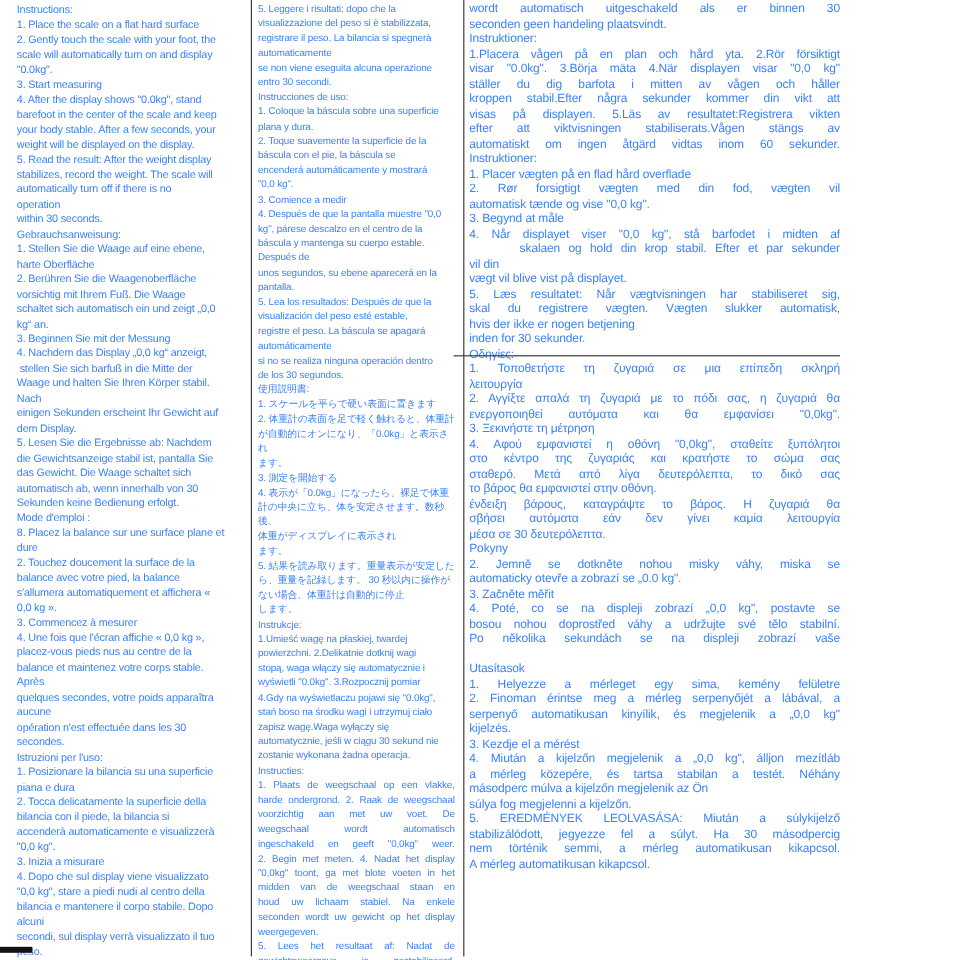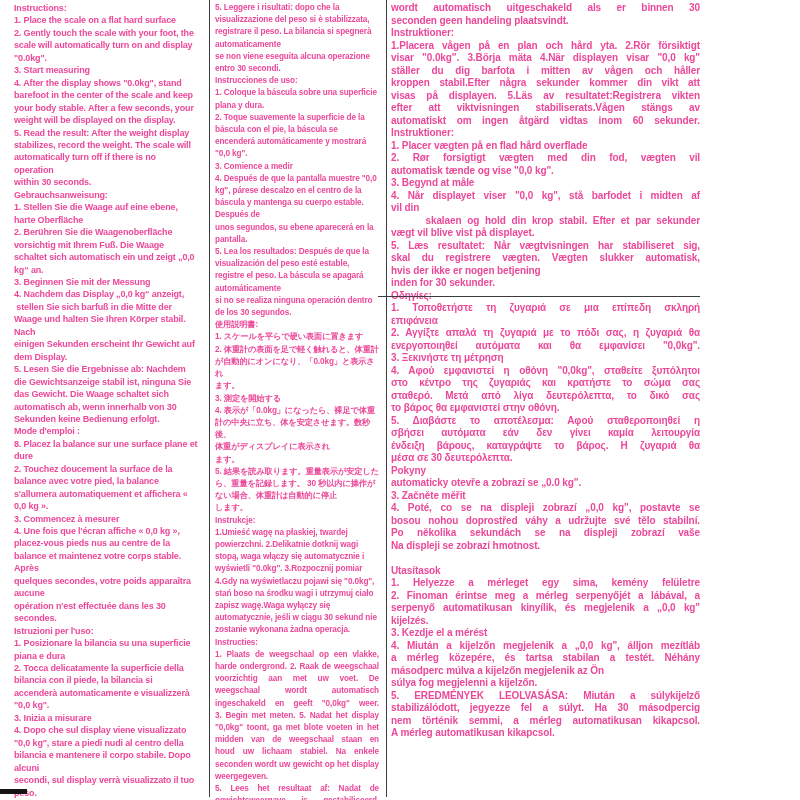--- a/index.html
+++ b/index.html
@@ -1,17 +1,17 @@
 <!DOCTYPE html>
 <html><head>
 <meta charset="utf-8">
 <style>
   html,body{margin:0;padding:0;background:#ffffff;}
   .page{position:relative;width:800px;height:800px;background:#ffffff;overflow:hidden;
-        font-family:"Liberation Sans","DejaVu Sans",sans-serif;color:#ec4899;font-weight:bold;}
+        font-family:"Liberation Sans","DejaVu Sans",sans-serif;color:#3b82f6;font-weight:normal;}
   .col{position:absolute;top:2px;}
   .col0{left:14px;width:195px;font-size:9px;line-height:12.45px;letter-spacing:-0.15px;}
   .col1{left:215px;width:164px;font-size:8.2px;line-height:12.2px;letter-spacing:-0.1px;}
   .col2{left:391px;width:309px;font-size:10px;line-height:12.5px;letter-spacing:-0.1px;}
   .line{white-space:pre-wrap;min-height:1em;}
   .line.j{text-align:justify;text-align-last:justify;}
   .vline{position:absolute;top:0;width:1px;height:797px;background:#3c3c3c;}
   .hline{position:absolute;height:1px;background:#3c3c3c;}
   .corner-mark{position:absolute;left:0;top:789px;width:27px;height:5px;background:#141414;}
 </style>
@@ -43,21 +43,21 @@
       <div class="line">schaltet sich automatisch ein und zeigt „0,0</div>
       <div class="line">kg“ an.</div>
       <div class="line">3. Beginnen Sie mit der Messung</div>
       <div class="line">4. Nachdem das Display „0,0 kg“ anzeigt,</div>
       <div class="line"> stellen Sie sich barfuß in die Mitte der</div>
       <div class="line">Waage und halten Sie Ihren Körper stabil.</div>
       <div class="line">Nach</div>
       <div class="line">einigen Sekunden erscheint Ihr Gewicht auf</div>
       <div class="line">dem Display.</div>
       <div class="line">5. Lesen Sie die Ergebnisse ab: Nachdem</div>
-      <div class="line">die Gewichtsanzeige stabil ist, ninguna Sie</div>
+      <div class="line">die Gewichtsanzeige stabil ist, pantalla Sie</div>
       <div class="line">das Gewicht. Die Waage schaltet sich</div>
       <div class="line">automatisch ab, wenn innerhalb von 30</div>
       <div class="line">Sekunden keine Bedienung erfolgt.</div>
       <div class="line">Mode d'emploi :</div>
       <div class="line">8. Placez la balance sur une surface plane et</div>
       <div class="line">dure</div>
       <div class="line">2. Touchez doucement la surface de la</div>
       <div class="line">balance avec votre pied, la balance</div>
       <div class="line">s'allumera automatiquement et affichera «</div>
       <div class="line">0,0 kg ».</div>
@@ -135,21 +135,21 @@
       <div class="line">stań boso na środku wagi i utrzymuj ciało</div>
       <div class="line">zapisz wagę.Waga wyłączy się</div>
       <div class="line">automatycznie, jeśli w ciągu 30 sekund nie</div>
       <div class="line">zostanie wykonana żadna operacja.</div>
       <div class="line">Instructies:</div>
       <div class="line j">1. Plaats de weegschaal op een vlakke,</div>
       <div class="line j">harde ondergrond. 2. Raak de weegschaal</div>
       <div class="line j">voorzichtig aan met uw voet. De</div>
       <div class="line j">weegschaal wordt automatisch</div>
       <div class="line j">ingeschakeld en geeft "0,0kg" weer.</div>
-      <div class="line j">3. Begin met meten. 5. Nadat het display</div>
+      <div class="line j">2. Begin met meten. 4. Nadat het display</div>
       <div class="line j">"0,0kg" toont, ga met blote voeten in het</div>
       <div class="line j">midden van de weegschaal staan en</div>
       <div class="line j">houd uw lichaam stabiel. Na enkele</div>
       <div class="line j">seconden wordt uw gewicht op het display</div>
       <div class="line">weergegeven.</div>
       <div class="line j">5. Lees het resultaat af: Nadat de</div>
       <div class="line j">gewichtsweergave is gestabiliseerd,</div>
     </div>
   <div class="col col2" id="col2">
       <div class="line j">wordt automatisch uitgeschakeld als er binnen 30</div>
@@ -161,48 +161,47 @@
       <div class="line j">kroppen stabil.Efter några sekunder kommer din vikt att</div>
       <div class="line j">visas på displayen. 5.Läs av resultatet:Registrera vikten</div>
       <div class="line j">efter att viktvisningen stabiliserats.Vågen stängs av</div>
       <div class="line j">automatiskt om ingen åtgärd vidtas inom 60 sekunder.</div>
       <div class="line">Instruktioner:</div>
       <div class="line">1. Placer vægten på en flad hård overflade</div>
       <div class="line j">2. Rør forsigtigt vægten med din fod, vægten vil</div>
       <div class="line">automatisk tænde og vise "0,0 kg".</div>
       <div class="line">3. Begynd at måle</div>
       <div class="line j">4. Når displayet viser "0,0 kg", stå barfodet i midten af</div>
+      <div class="line j">      skalaen og hold din krop stabil. Efter et par sekunder</div>
       <div class="line">vil din</div>
-      <div class="line j">      skalaen og hold din krop stabil. Efter et par sekunder</div>
       <div class="line">vægt vil blive vist på displayet.</div>
       <div class="line j">5. Læs resultatet: Når vægtvisningen har stabiliseret sig,</div>
       <div class="line j">skal du registrere vægten. Vægten slukker automatisk,</div>
       <div class="line">hvis der ikke er nogen betjening</div>
       <div class="line">inden for 30 sekunder.</div>
       <div class="line">Οδηγίες:</div>
       <div class="line j">1. Τοποθετήστε τη ζυγαριά σε μια επίπεδη σκληρή</div>
-      <div class="line">επιφάνεια</div>
+      <div class="line">λειτουργία</div>
       <div class="line j">2. Αγγίξτε απαλά τη ζυγαριά με το πόδι σας, η ζυγαριά θα</div>
       <div class="line j">ενεργοποιηθεί αυτόματα και θα εμφανίσει "0,0kg".</div>
       <div class="line">3. Ξεκινήστε τη μέτρηση</div>
       <div class="line j">4. Αφού εμφανιστεί η οθόνη "0,0kg", σταθείτε ξυπόλητοι</div>
       <div class="line j">στο κέντρο της ζυγαριάς και κρατήστε το σώμα σας</div>
       <div class="line j">σταθερό. Μετά από λίγα δευτερόλεπτα, το δικό σας</div>
       <div class="line">το βάρος θα εμφανιστεί στην οθόνη.</div>
-      <div class="line j">5. Διαβάστε το αποτέλεσμα: Αφού σταθεροποιηθεί η</div>
+      <div class="line j">ένδειξη βάρους, καταγράψτε το βάρος. Η ζυγαριά θα</div>
       <div class="line j">σβήσει αυτόματα εάν δεν γίνει καμία λειτουργία</div>
-      <div class="line j">ένδειξη βάρους, καταγράψτε το βάρος. Η ζυγαριά θα</div>
       <div class="line">μέσα σε 30 δευτερόλεπτα.</div>
       <div class="line">Pokyny</div>
+      <div class="line j">2. Jemně se dotkněte nohou misky váhy, miska se</div>
       <div class="line">automaticky otevře a zobrazí se „0.0 kg".</div>
       <div class="line">3. Začněte měřit</div>
       <div class="line j">4. Poté, co se na displeji zobrazí „0,0 kg", postavte se</div>
       <div class="line j">bosou nohou doprostřed váhy a udržujte své tělo stabilní.</div>
       <div class="line j">Po několika sekundách se na displeji zobrazí vaše</div>
-      <div class="line">Na displeji se zobrazí hmotnost.</div>
       <div class="line">&nbsp;</div>
       <div class="line">Utasítasok</div>
       <div class="line j">1. Helyezze a mérleget egy sima, kemény felületre</div>
       <div class="line j">2. Finoman érintse meg a mérleg serpenyőjét a lábával, a</div>
       <div class="line j">serpenyő automatikusan kinyílik, és megjelenik a „0,0 kg"</div>
       <div class="line">kijelzés.</div>
       <div class="line">3. Kezdje el a mérést</div>
       <div class="line j">4. Miután a kijelzőn megjelenik a „0,0 kg", álljon mezítláb</div>
       <div class="line j">a mérleg közepére, és tartsa stabilan a testét. Néhány</div>
       <div class="line">másodperc múlva a kijelzőn megjelenik az Ön</div>

